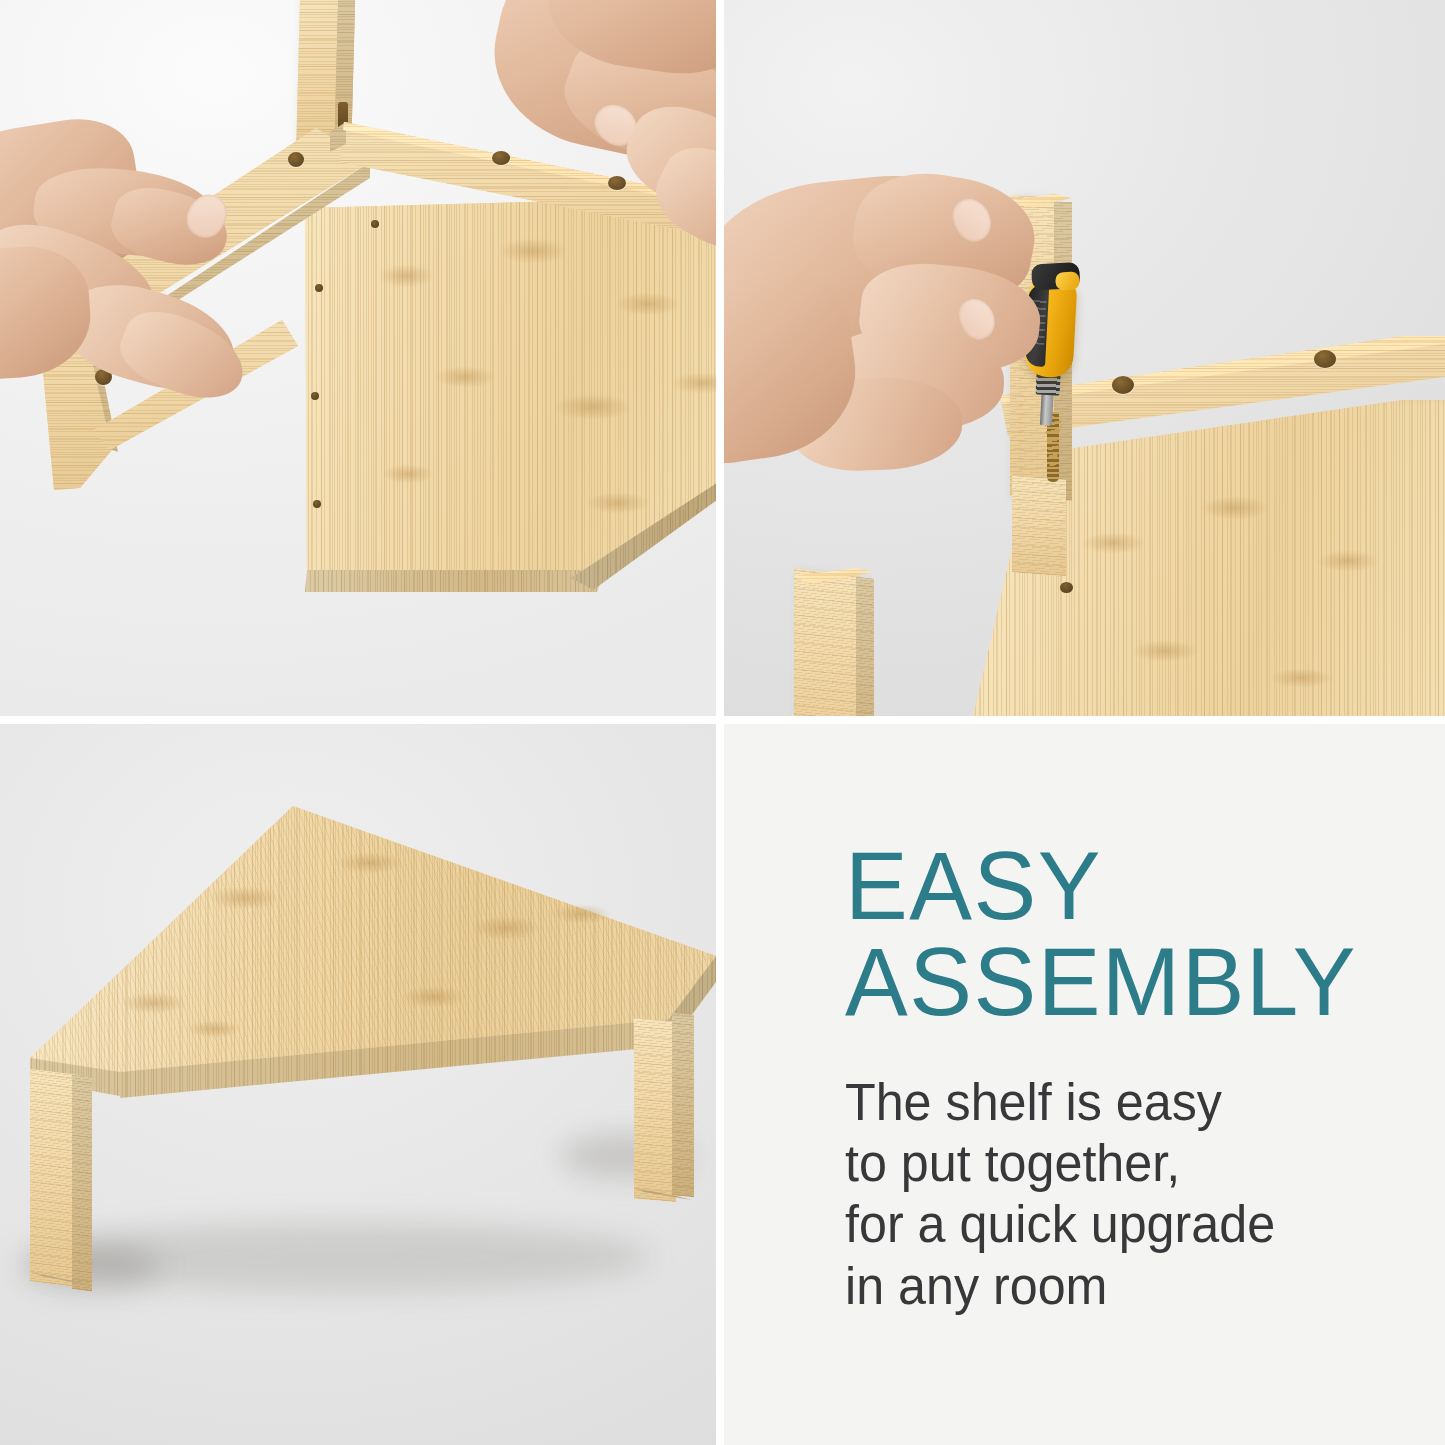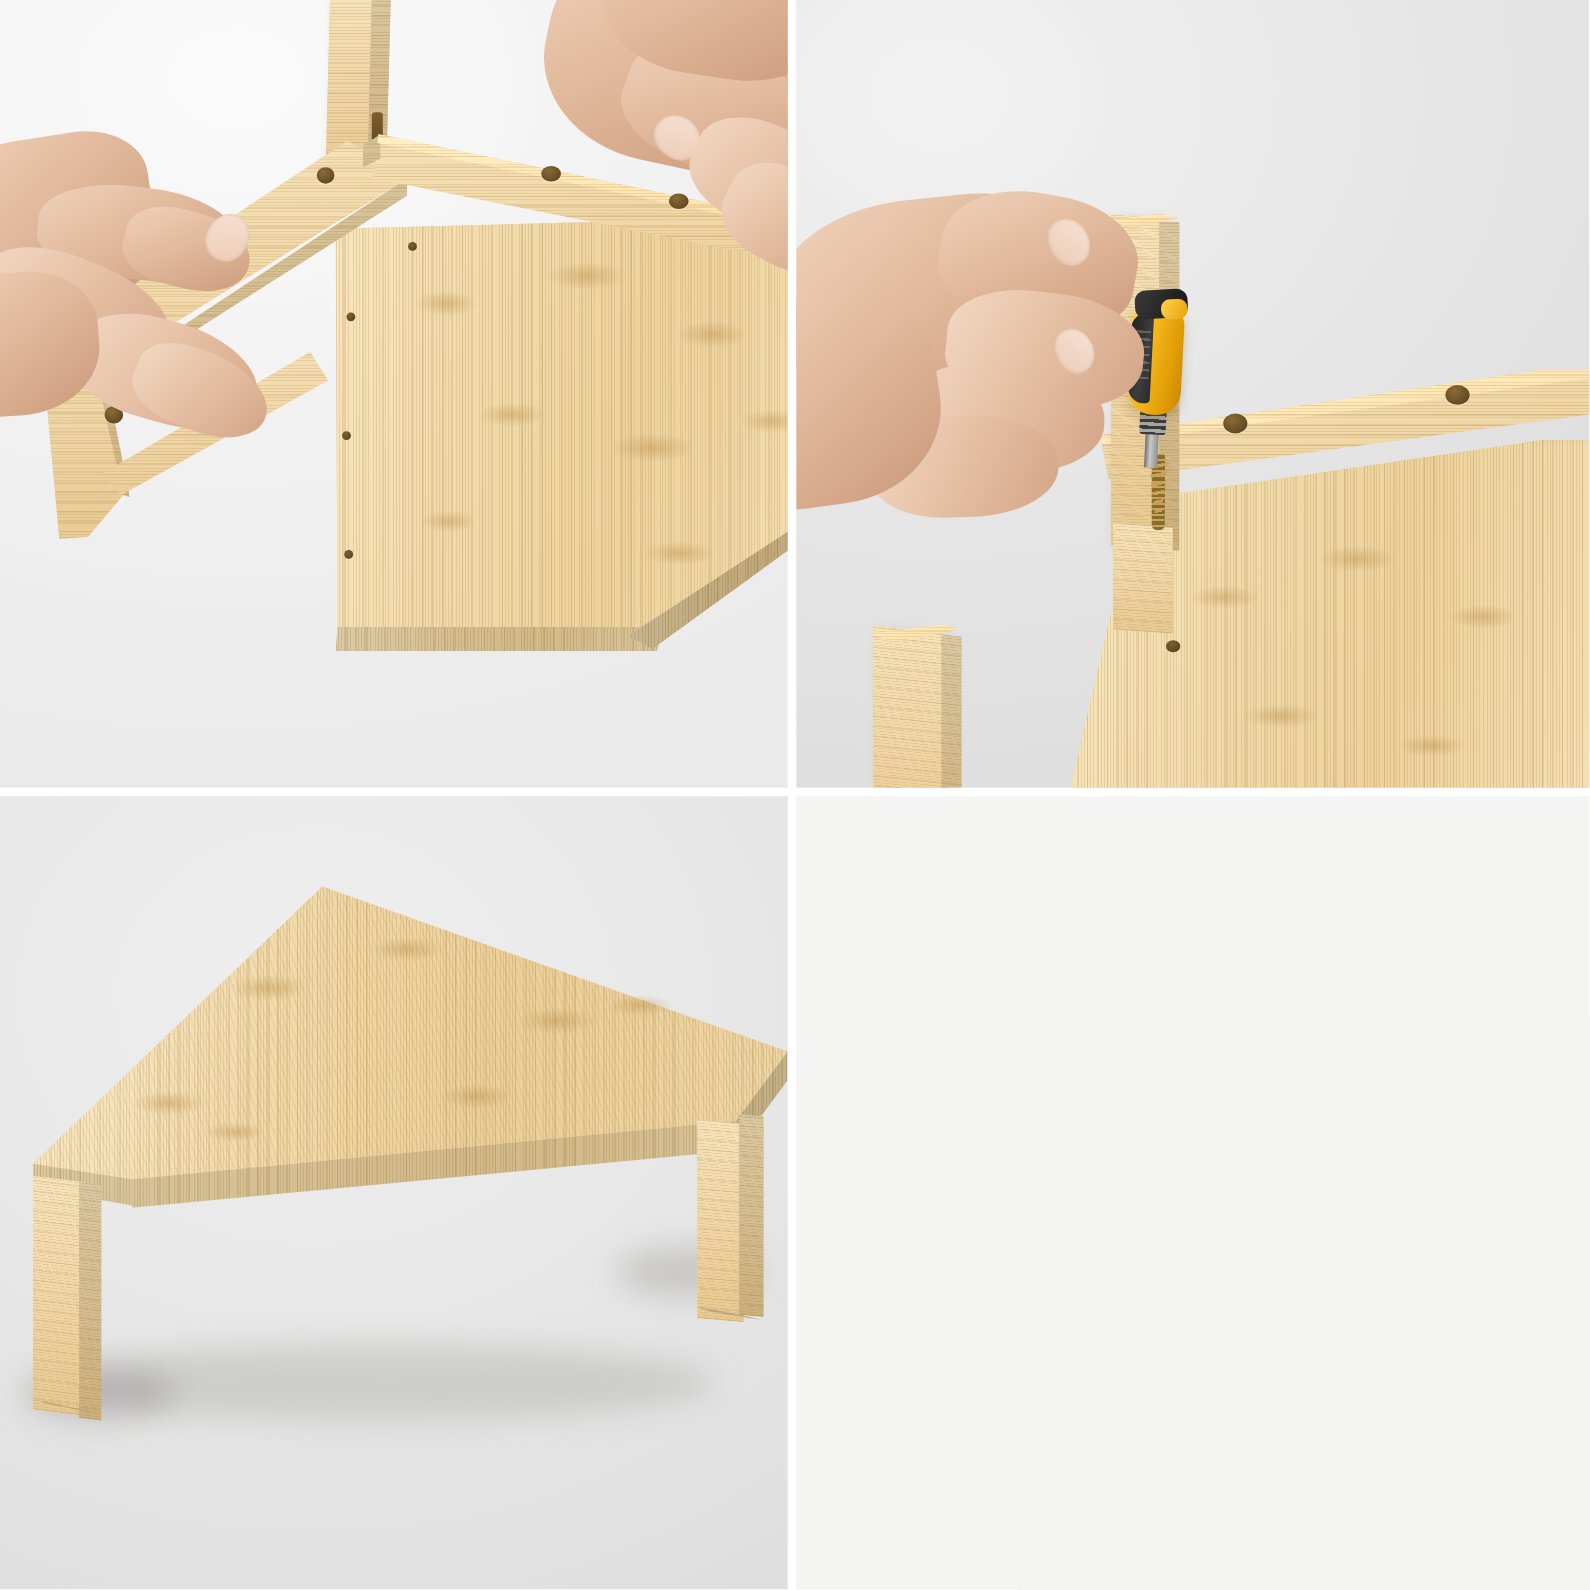--- a/index.html
+++ b/index.html
@@ -363,14 +363,22 @@
         <div class="wood grainH edgeDark2" style="position:absolute;left:4px;top:164px;width:58px;height:18px;
              clip-path:polygon(0px 4px, 42px 12px, 58px 16px, 10px 8px);"></div>
       </div>
     </div>
   </div>
 
   <div class="panel" id="p-br">
     <div class="bgwash"></div>
   </div>
 
+  <div id="copy">
+    <h1 id="headline">EASY
+ASSEMBLY</h1>
+    <p id="subcopy">The shelf is easy
+to put together,
+for a quick upgrade
+in any room</p>
+  </div>
 
 </div>
 
 </body></html>

